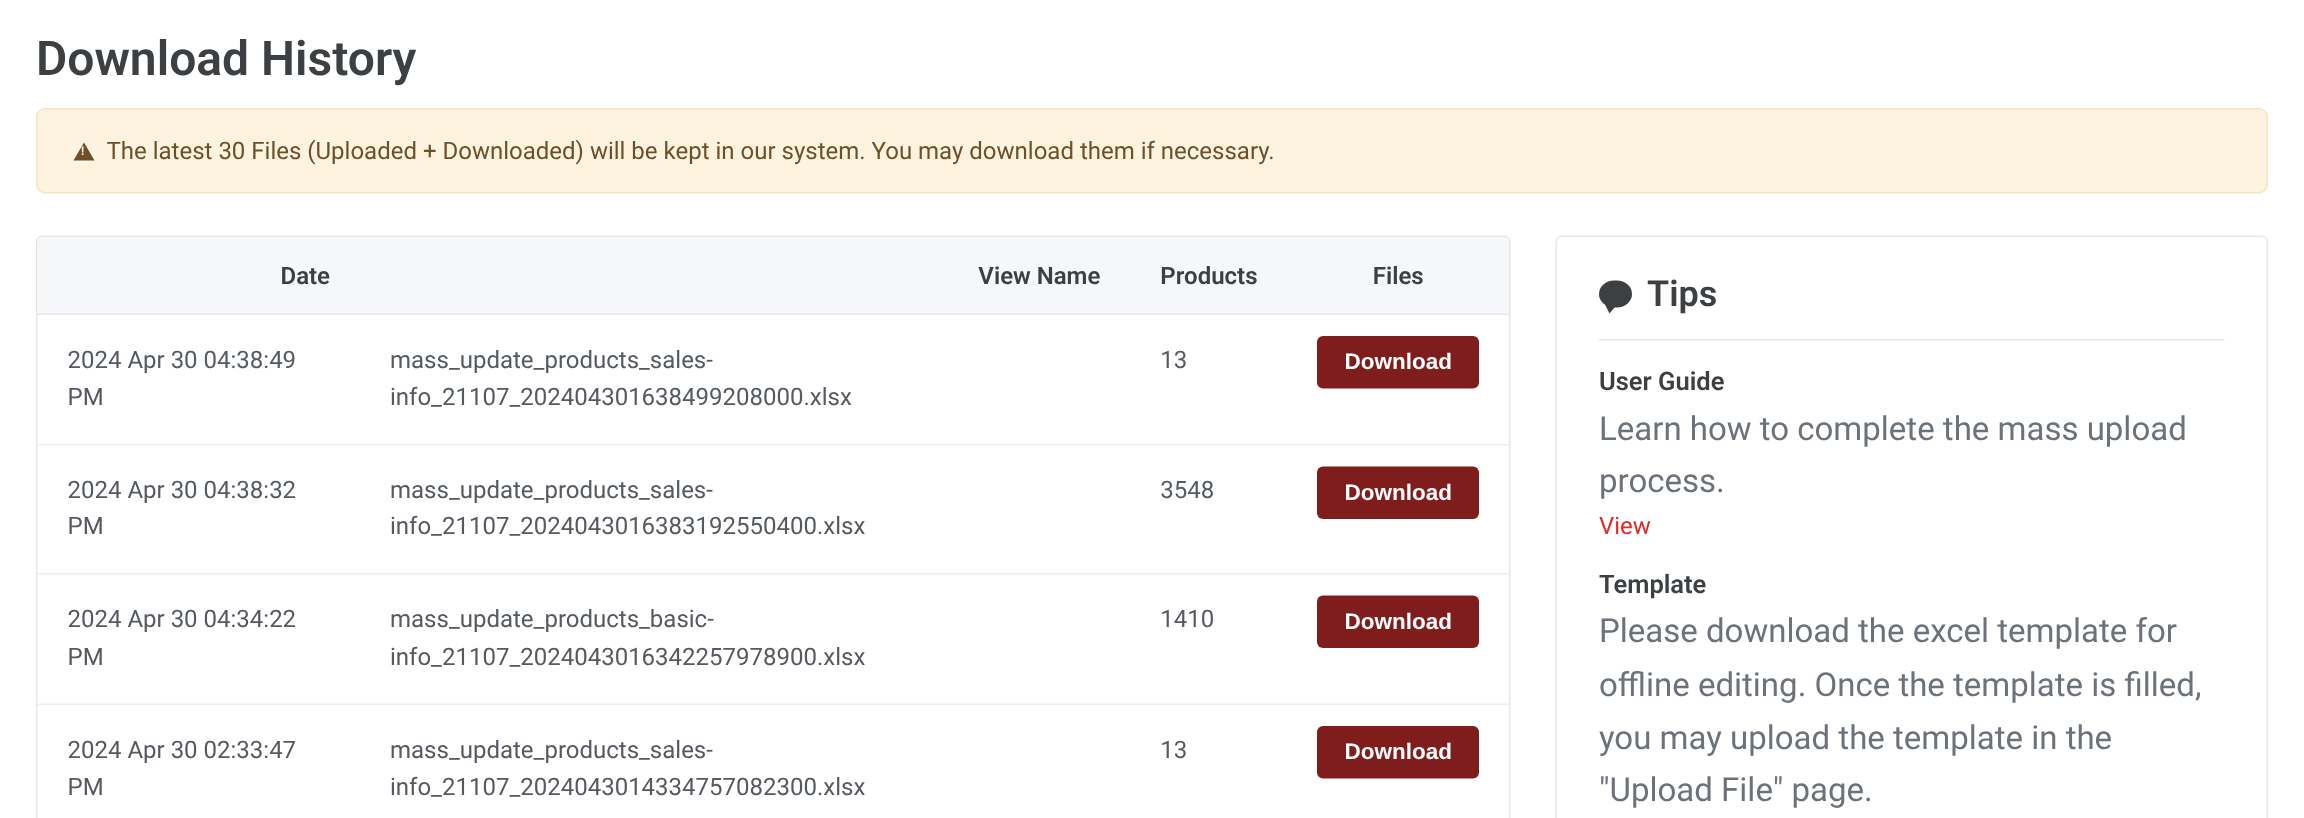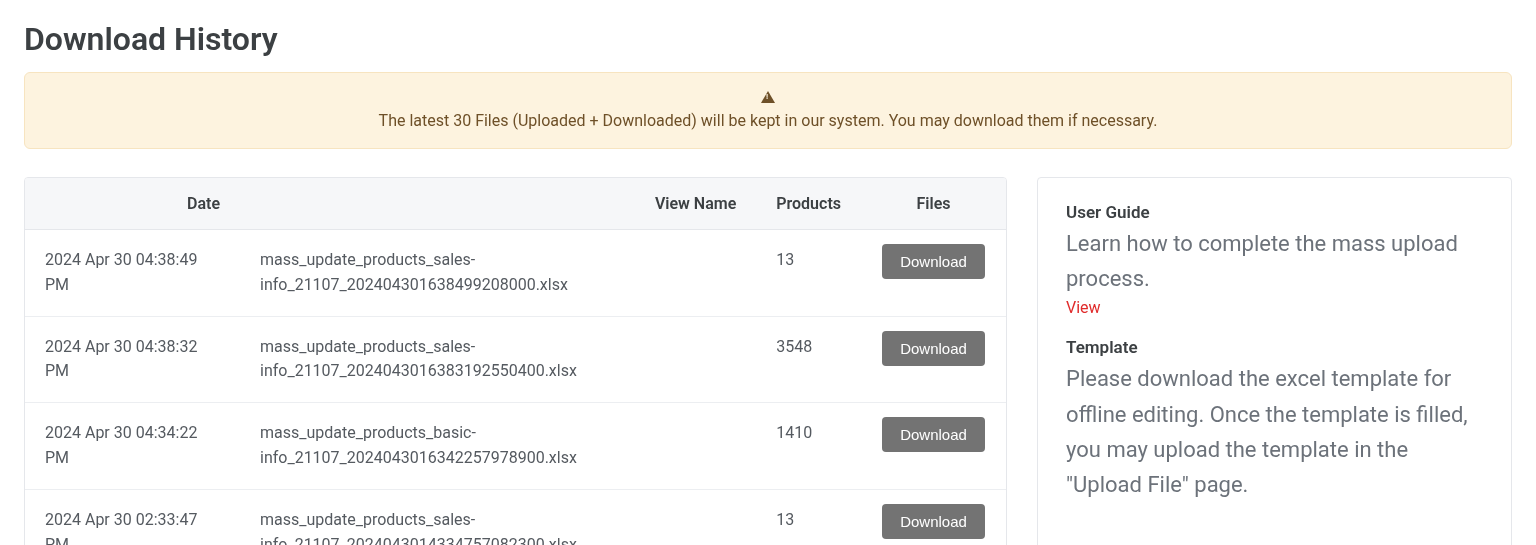--- a/index.html
+++ b/index.html
@@ -18,21 +18,20 @@
     .alert {
       background: #fdf3df;
       border: 1px solid #f7e4c0;
       border-radius: 6px;
       padding: 18px 24px;
       color: #6e5028;
       font-size: 16px;
       display: flex;
       align-items: center;
       gap: 8px;
-      flex-direction: column;
     }
     .alert .warn-icon {
       display: inline-block;
       width: 0;
       height: 0;
       border-left: 7px solid transparent;
       border-right: 7px solid transparent;
       border-bottom: 12px solid #6e5028;
       position: relative;
       flex-shrink: 0;
@@ -77,28 +76,28 @@
       color: #555a60;
       border-bottom: 1px solid #eceef1;
       vertical-align: top;
       line-height: 1.55;
     }
     .col-date { width: 215px; }
     .col-products { width: 100px; }
     .col-action { width: 145px; text-align: center; }
     tbody td.col-action { padding-top: 14px; }
     .dl-btn {
-      background: #737373;
+      background: #7f1d1d;
       color: #fff;
       border: none;
       padding: 9px 18px;
       font-size: 15px;
       border-radius: 4px;
       cursor: pointer;
-      font-weight: 400;
+      font-weight: 700;
     }
     .sidebar {
       width: 475px;
       border: 1px solid #e5e7eb;
       border-radius: 4px;
       padding: 24px 28px 28px;
     }
     .tips-header {
       display: flex;
       align-items: center;
@@ -194,20 +193,24 @@
             <td class="col-date">2024 Apr 30 02:33:47 PM</td>
             <td>mass_update_products_sales-info_21107_2024043014334757082300.xlsx</td>
             <td class="col-products">13</td>
             <td class="col-action"><button class="dl-btn">Download</button></td>
           </tr>
         </tbody>
     </table>
   </div>
 
   <div class="sidebar">
+    <div class="tips-header">
+      <span class="comment-icon"></span>
+      <span>Tips</span>
+    </div>
 
     <div class="tip-block">
       <div class="tip-title">User Guide</div>
       <div class="tip-desc">Learn how to complete the mass upload process.</div>
       <a class="tip-link">View</a>
     </div>
 
     <div class="tip-block">
       <div class="tip-title">Template</div>
       <div class="tip-desc">Please download the excel template for offline editing. Once the template is filled, you may upload the template in the "Upload File" page.</div>

